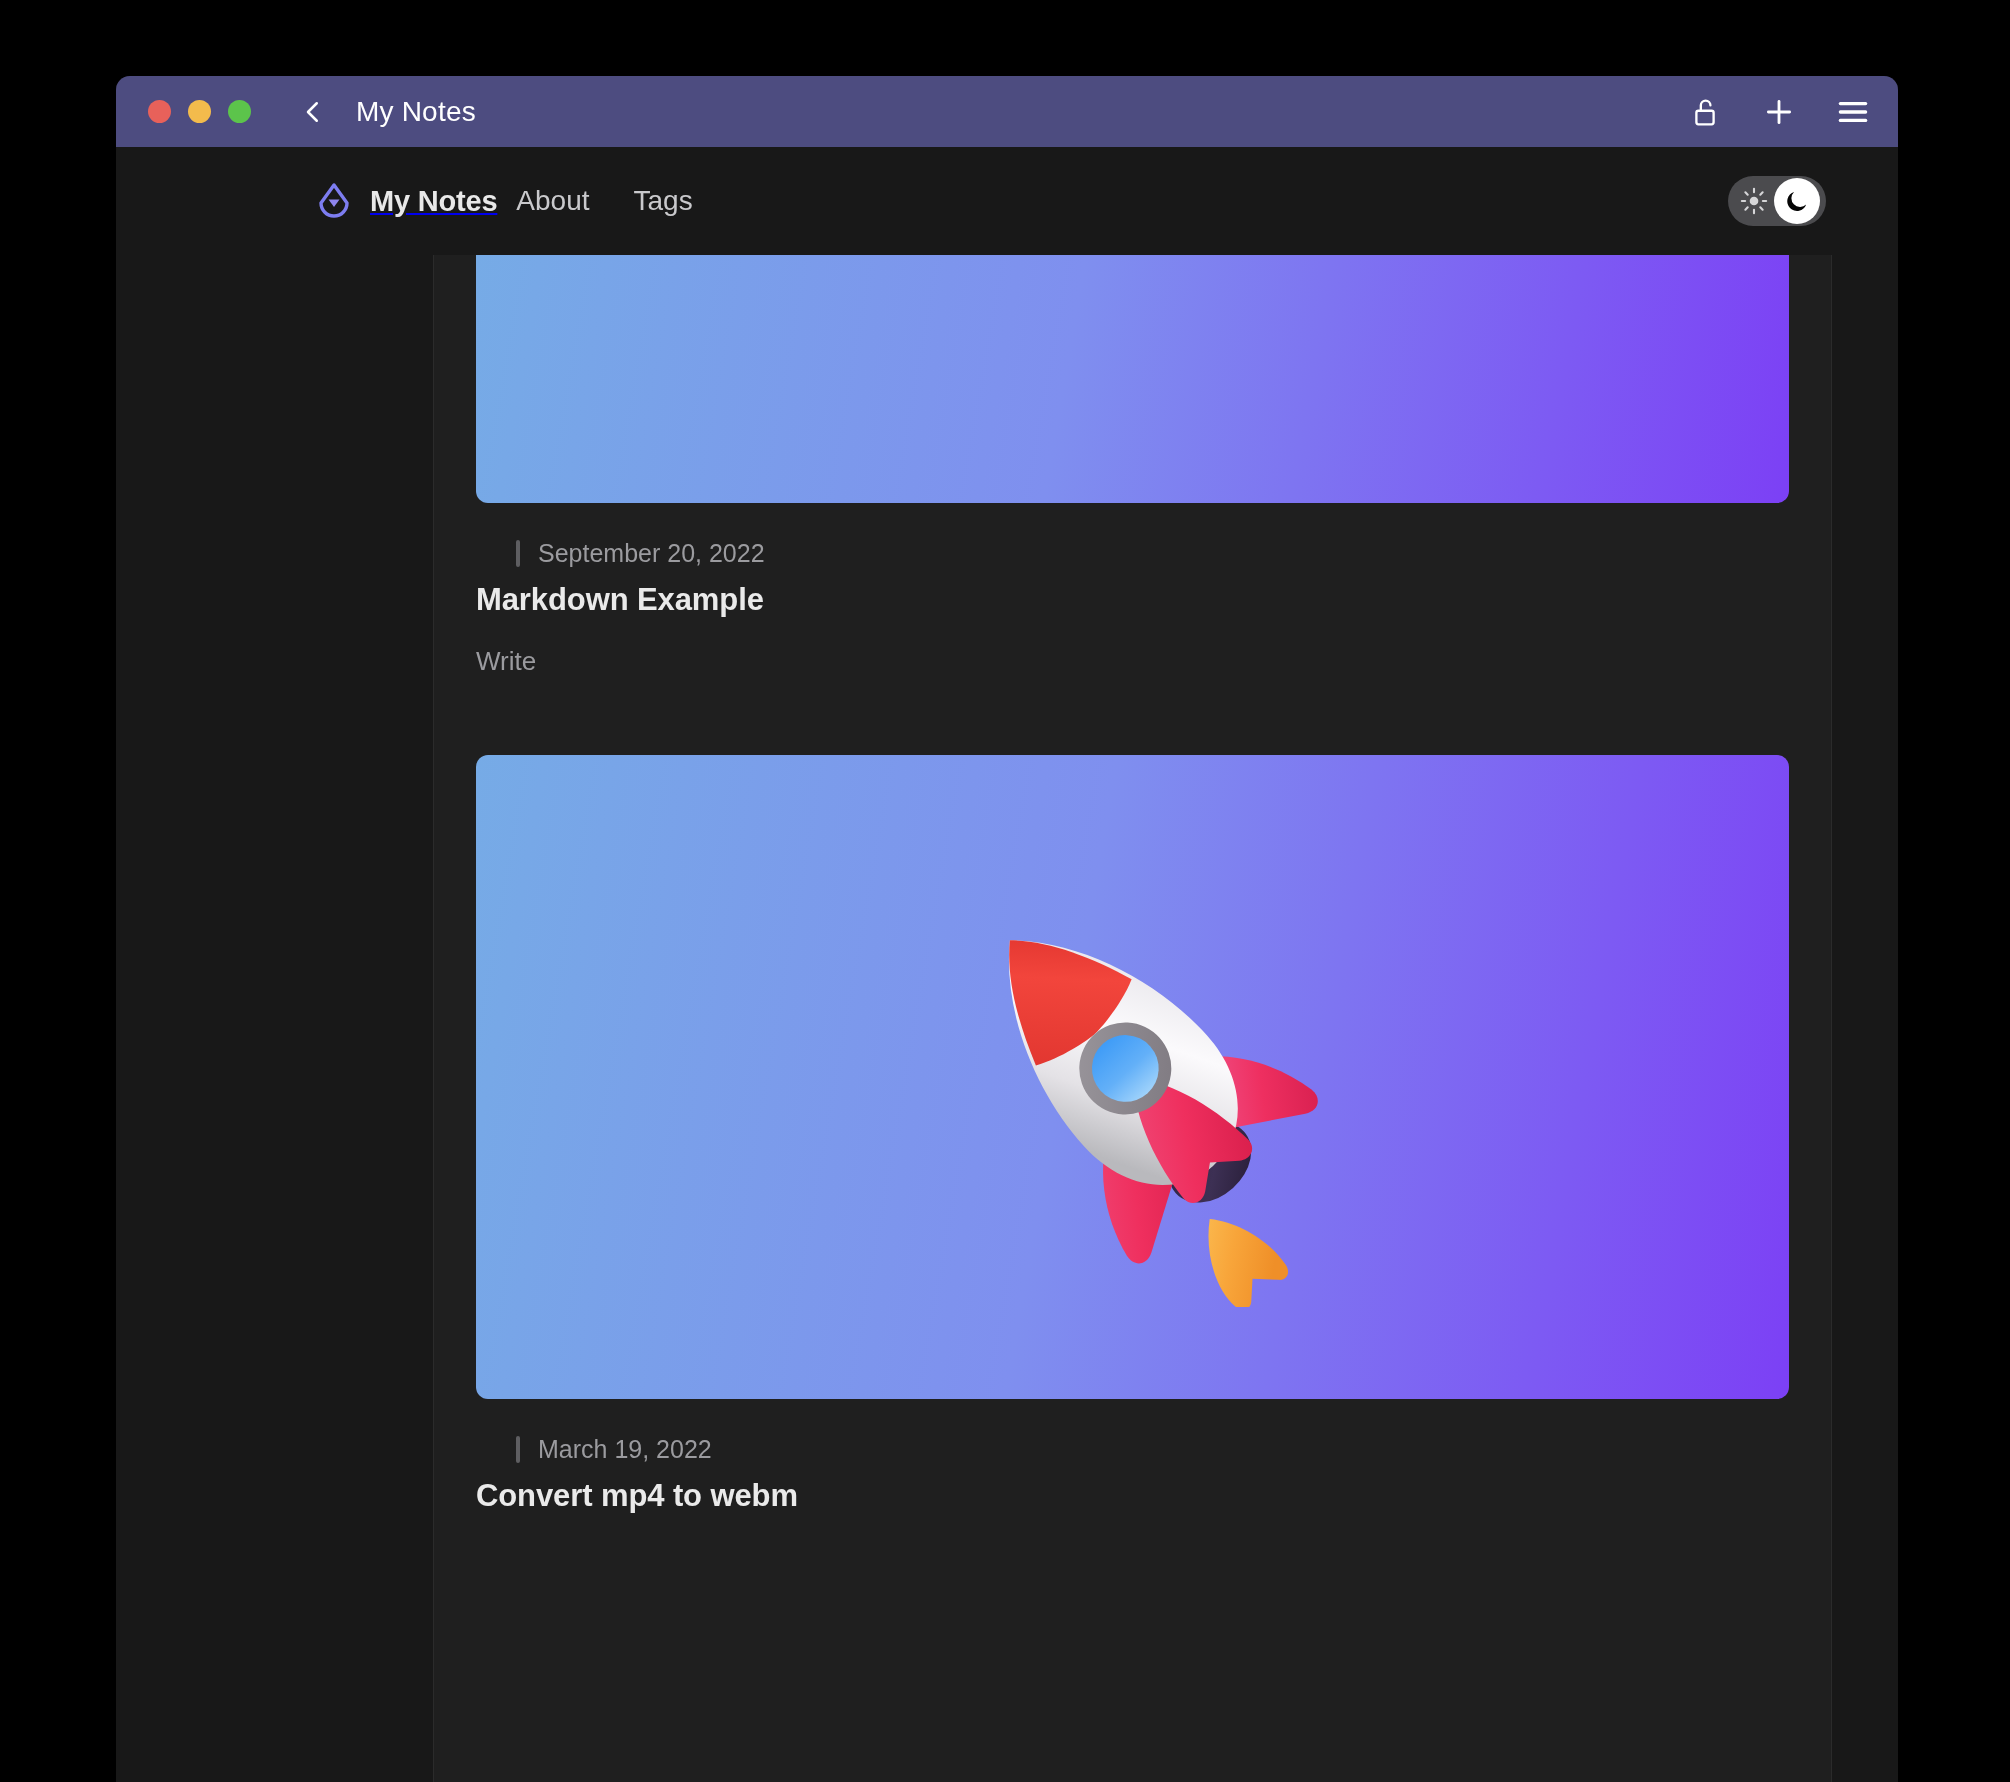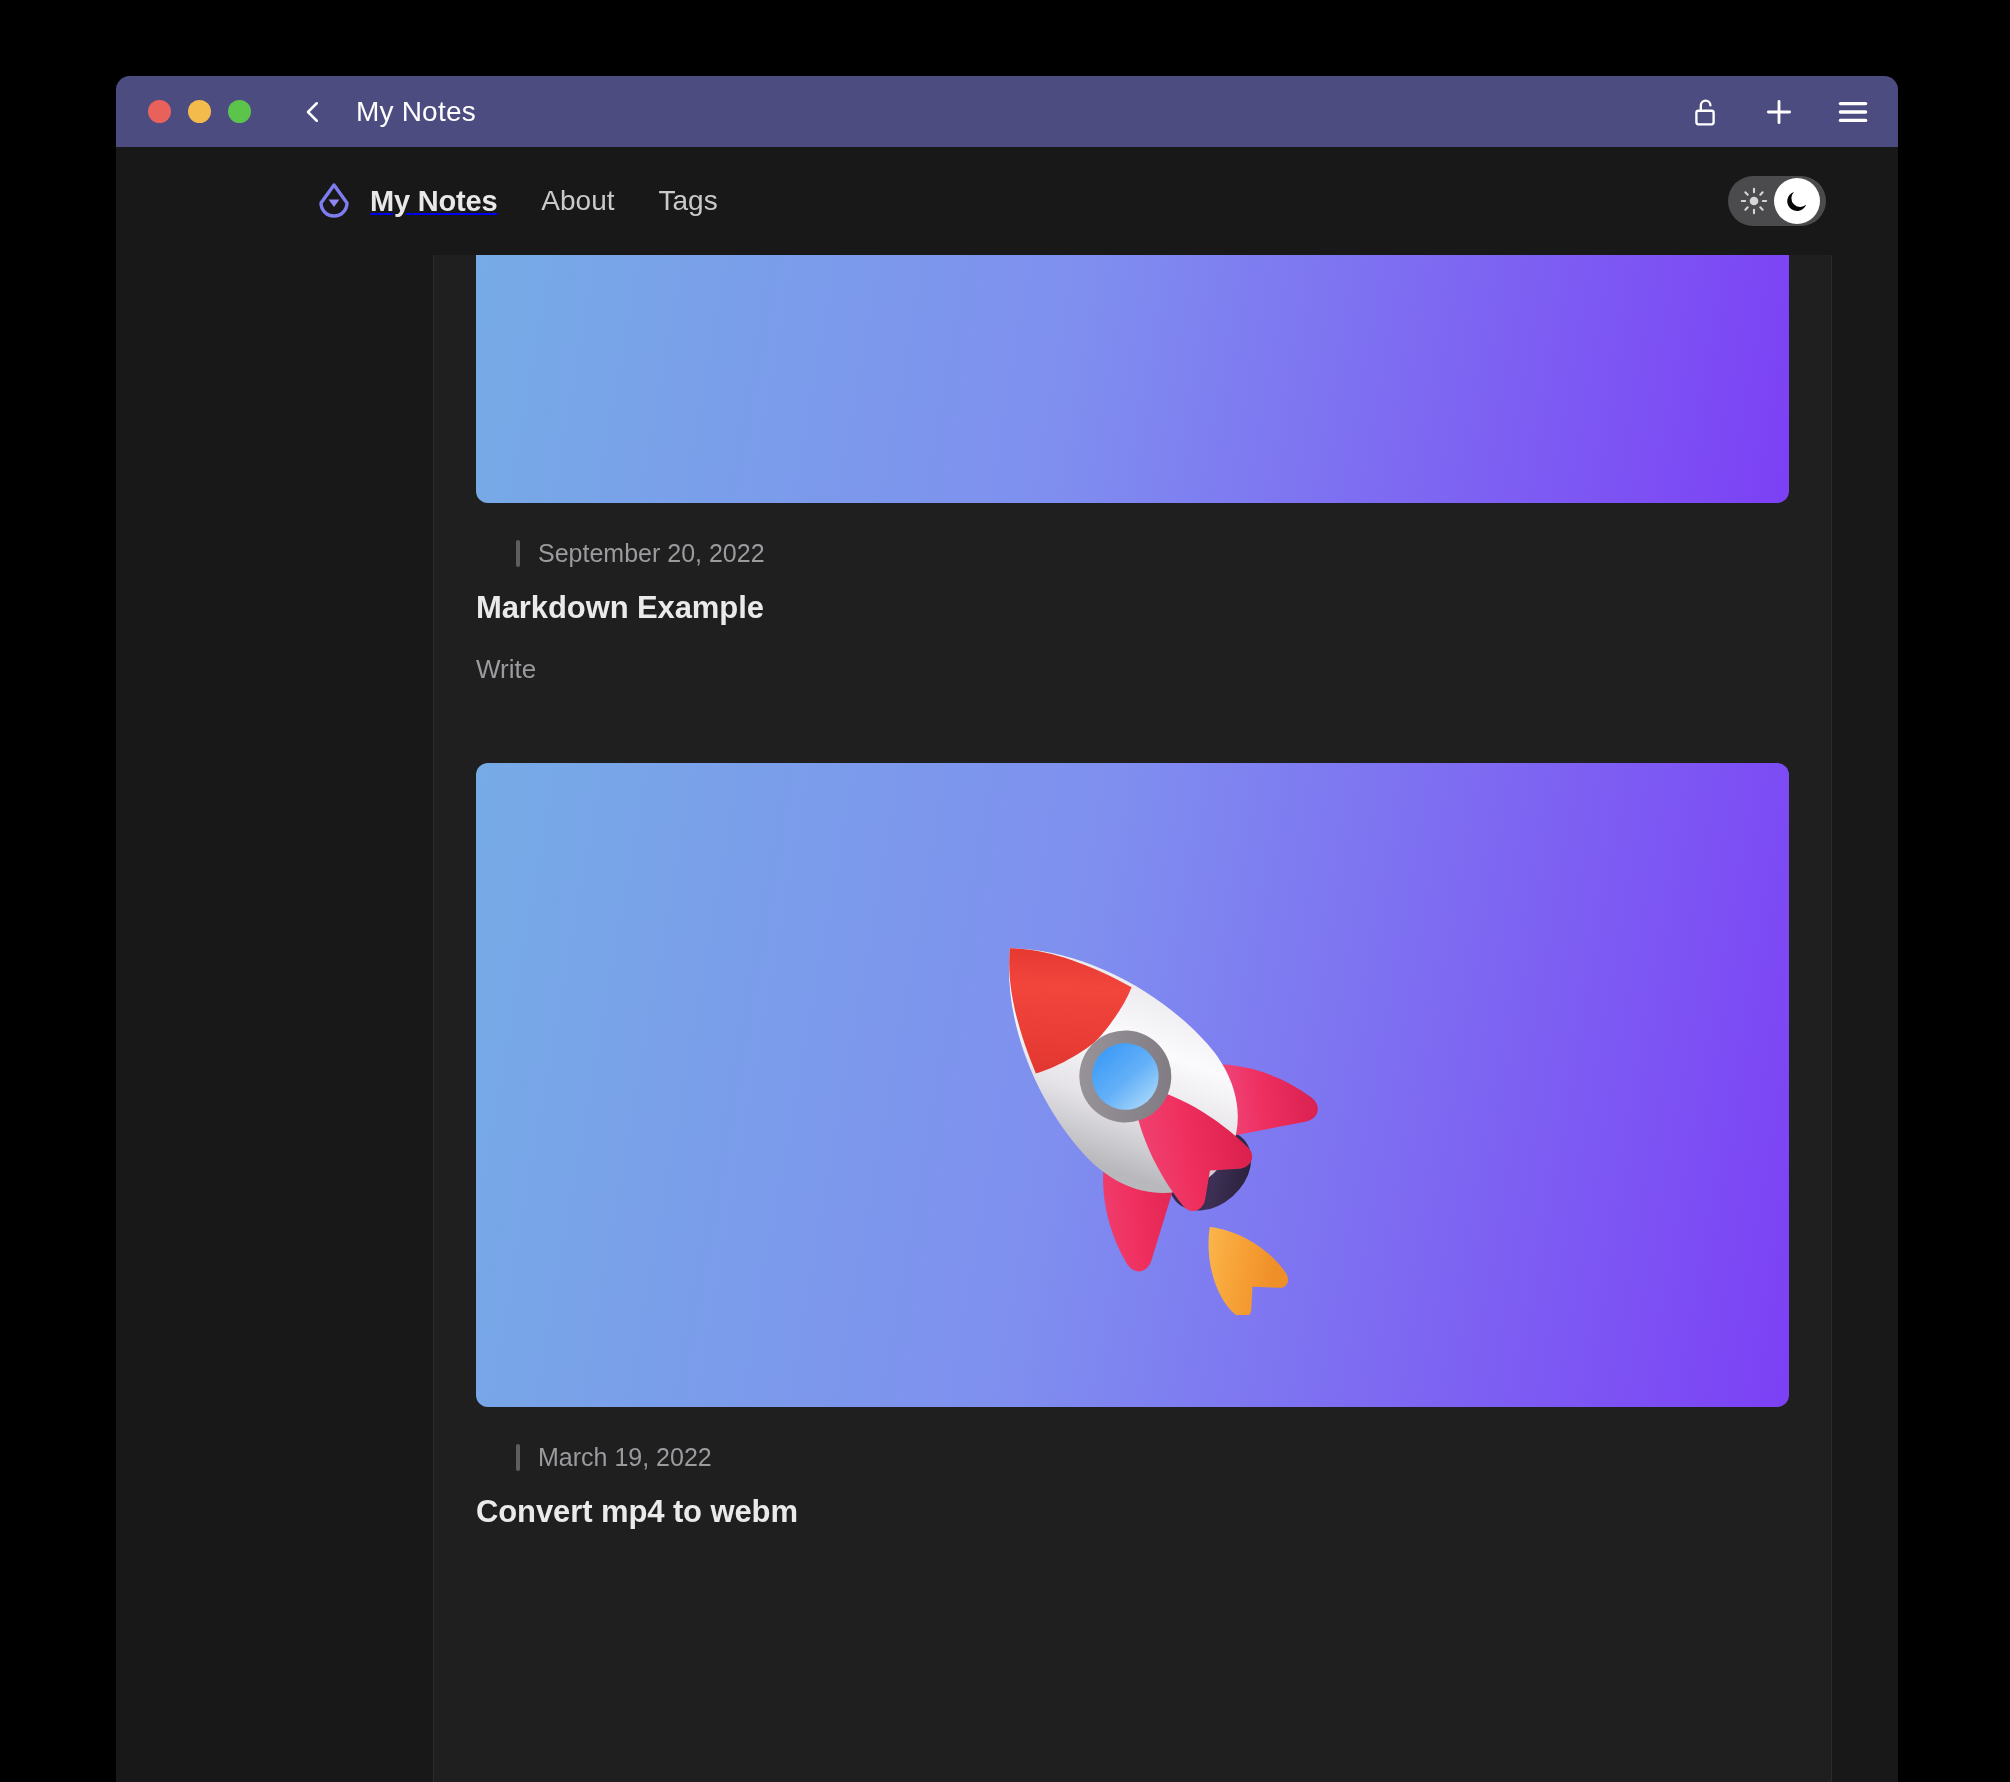--- a/index.html
+++ b/index.html
@@ -106,21 +106,21 @@
   .brand-name {
     color: #e8e8e8;
     font-size: 29px;
     font-weight: 700;
     letter-spacing: -0.2px;
   }
   .nav-links {
     display: flex;
     align-items: flex-start;
     gap: 44px;
-    margin-left: 44px;
+    margin-left: 19px;
   }
   .nav-link {
     color: #c9c9cc;
     font-size: 28px;
     font-weight: 400;
     text-decoration: none;
   }
 
   .theme-toggle {
     position: absolute;
@@ -195,21 +195,21 @@
     height: 27px;
     background: #5e5e61;
     border-radius: 2px;
   }
   .note-date {
     color: #9b9b9f;
     font-size: 25px;
     font-weight: 400;
   }
   .note-title {
-    margin-top: 22px;
+    margin-top: 14px;
     color: #eaeaea;
     font-size: 31px;
     font-weight: 700;
     letter-spacing: -0.1px;
   }
   .note-sub {
     margin-top: 28px;
     color: #9b9b9f;
     font-size: 26px;
     font-weight: 400;

